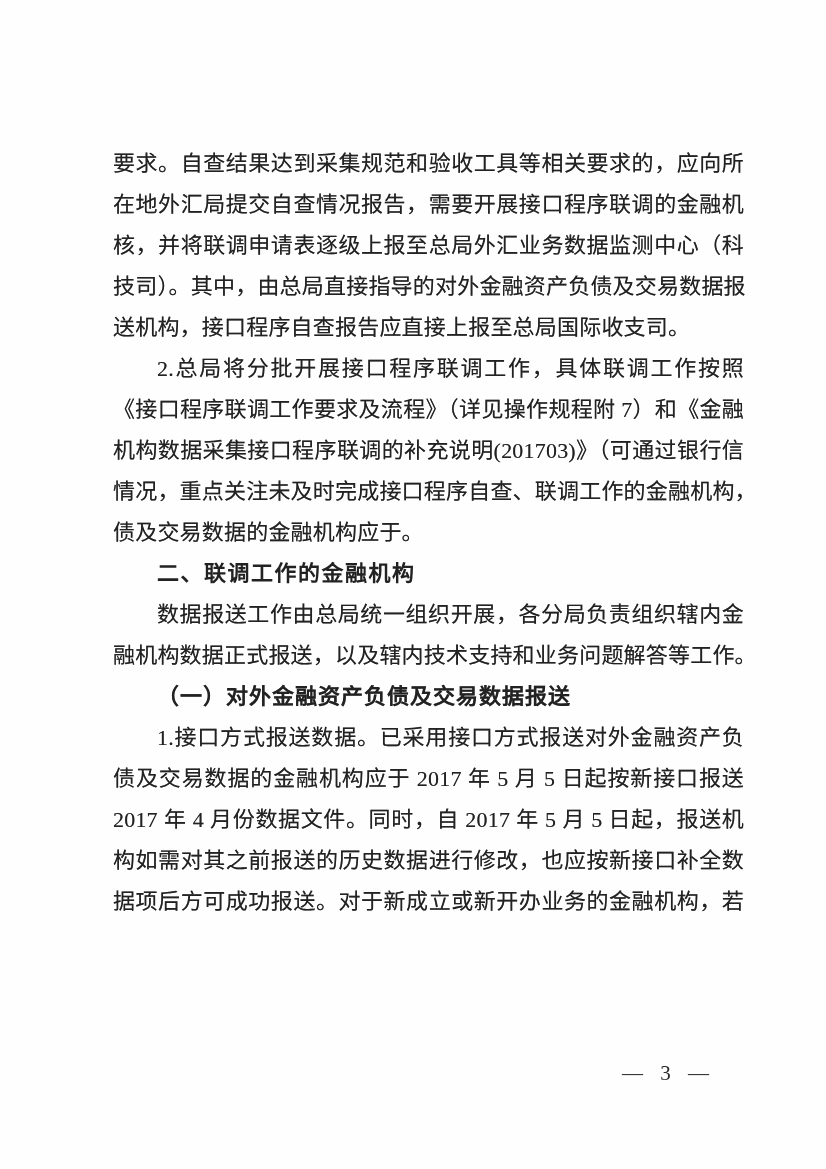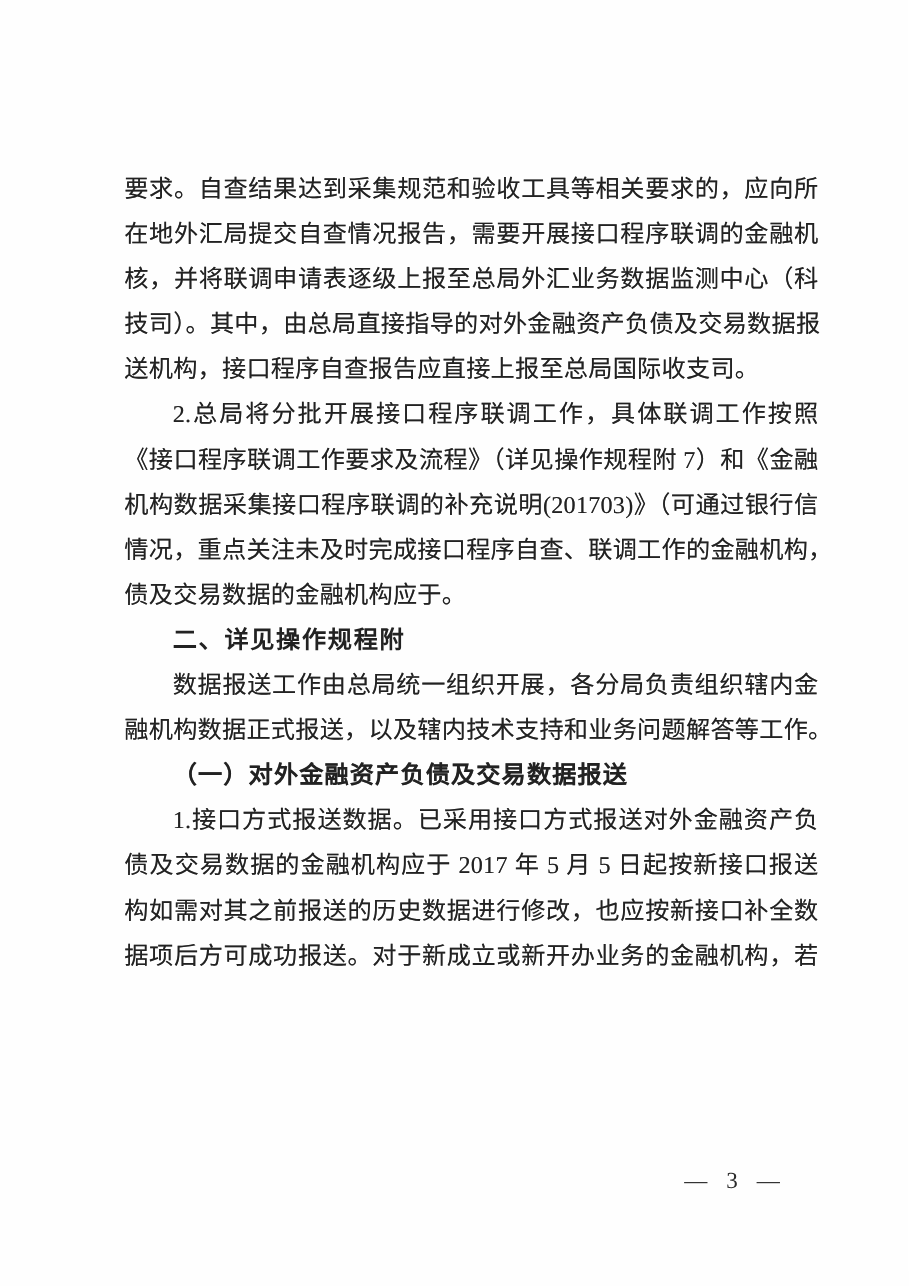--- a/index.html
+++ b/index.html
@@ -15,21 +15,21 @@
     margin: 0 auto;
     background: #fefefe;
     overflow: hidden;
     font-family: "Liberation Serif", "DejaVu Serif", serif;
     color: #222222;
   }
 
   .doc-body {
     position: absolute;
     left: 113px;
-    top: 151px;
+    top: 143px;
     width: 631px;
   }
 
   .para { }
 
   .line {
     font-size: 22px;
     line-height: 41px;
     height: 41px;
     white-space: nowrap;
@@ -90,30 +90,31 @@
       <div class="para body">
         <div class="line indent">2.总局将分批开展接口程序联调工作，具体联调工作按照</div>
         <div class="line">《接口程序联调工作要求及流程》（详见操作规程附 7）和《金融</div>
         <div class="line">机构数据采集接口程序联调的补充说明(201703)》（可通过银行信</div>
       </div>
       <div class="para body">
         <div class="line">情况，重点关注未及时完成接口程序自查、联调工作的金融机构，</div>
         <div class="line no-just">债及交易数据的金融机构应于。</div>
       </div>
       <div class="para heading-hei">
-        <div class="line indent no-just">二、详见操作规程附</div>
+        <div class="line indent no-just">二、联调工作的金融机构</div>
       </div>
       <div class="para body">
         <div class="line indent">数据报送工作由总局统一组织开展，各分局负责组织辖内金</div>
         <div class="line">融机构数据正式报送，以及辖内技术支持和业务问题解答等工作。</div>
       </div>
       <div class="para heading-kai">
         <div class="line indent no-just">（一）对外金融资产负债及交易数据报送</div>
       </div>
       <div class="para body">
         <div class="line indent">1.接口方式报送数据。已采用接口方式报送对外金融资产负</div>
         <div class="line">债及交易数据的金融机构应于 2017 年 5 月 5 日起按新接口报送</div>
+        <div class="line">2017 年 4 月份数据文件。同时，自 2017 年 5 月 5 日起，报送机</div>
         <div class="line">构如需对其之前报送的历史数据进行修改，也应按新接口补全数</div>
         <div class="line">据项后方可成功报送。对于新成立或新开办业务的金融机构，若</div>
       </div>
     </div>
   <div class="page-number">— 3 —</div>
 </div>
 
 </body></html>

